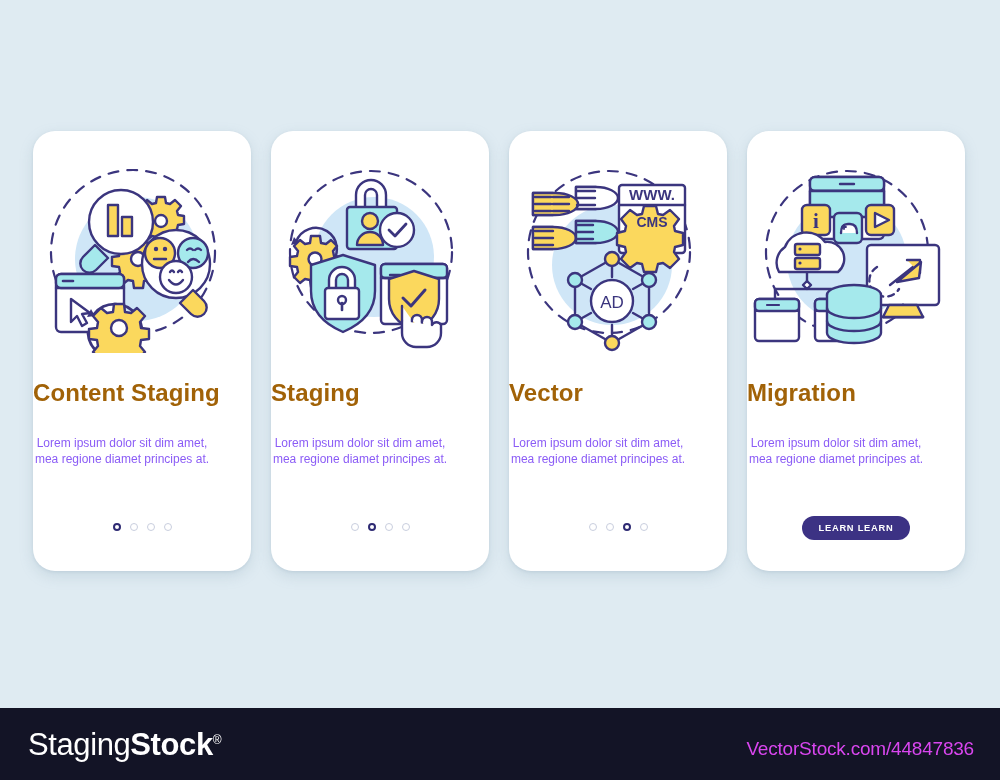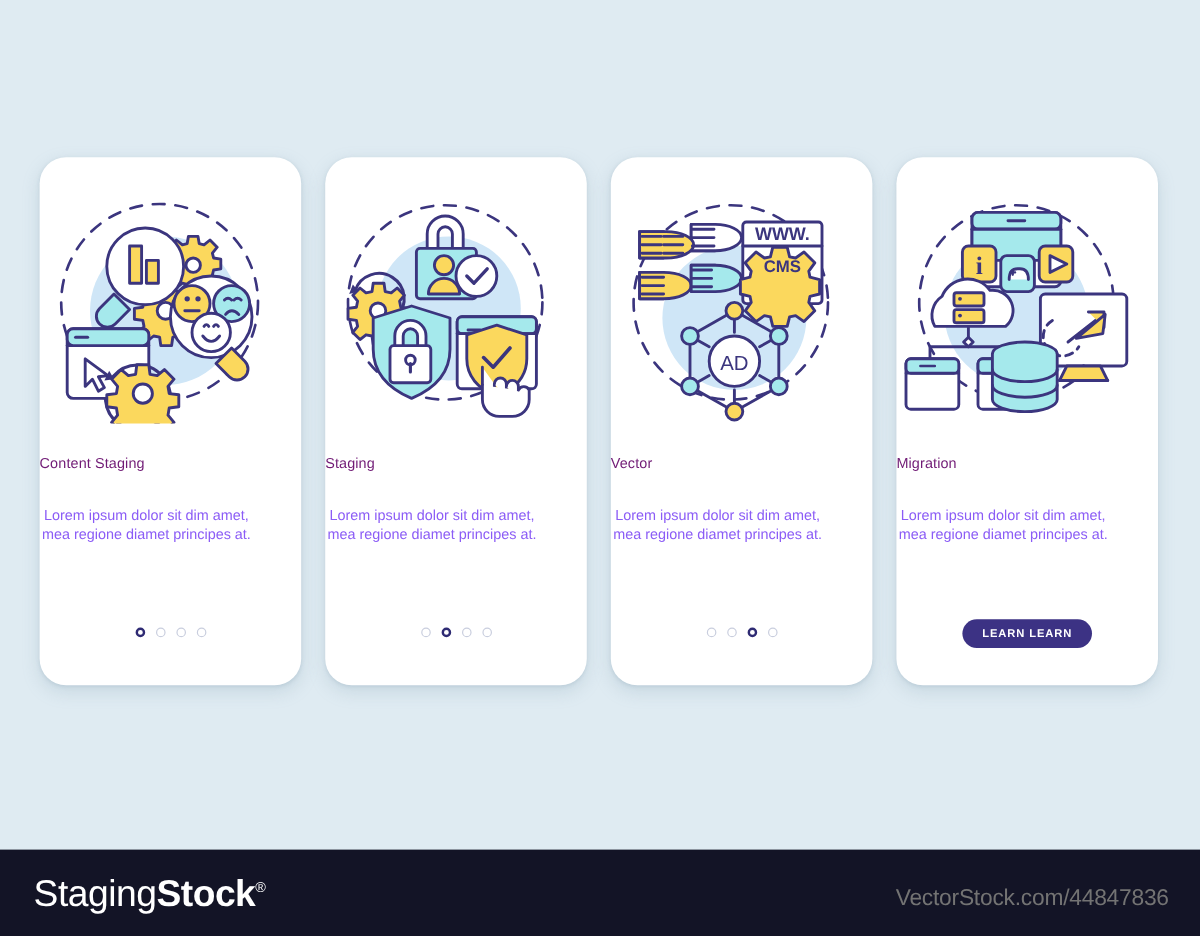--- a/index.html
+++ b/index.html
@@ -36,23 +36,23 @@
   
   .illus {
     width: 200px; height: 206px;
     margin-top: 16px;
     position: relative;
   }
   .illus svg { display: block; width: 200px; height: 206px; }
 
   
   .title {
-    font-size: 12px;
-    font-weight: normal;
-    color: #701a75;
+    font-size: 24px;
+    font-weight: bold;
+    color: #a16207;
     letter-spacing: 0.1px;
     margin-top: 26px;
     text-align: center;
   }
   .body {
     margin-top: 28px;
     width: 178px;
     font-size: 12px;
     line-height: 16.4px;
     color: #8b5cf6;
@@ -112,21 +112,21 @@
     font-size: 31px;
     letter-spacing: -0.4px;
     white-space: nowrap;
   }
   .wm-logo .light { font-weight: 300; }
   .wm-logo .bold { font-weight: bold; }
   .wm-logo .reg { font-size: 12px; vertical-align: super; font-weight: normal; }
   .wm-url {
     position: absolute;
     right: 26px; top: 30px;
-    color: #737373;
+    color: #d946ef;
     font-size: 19px;
     letter-spacing: -0.2px;
     white-space: nowrap;
   }
 </style>
 </head>
 <body>
 
 <div class="stage">
 

